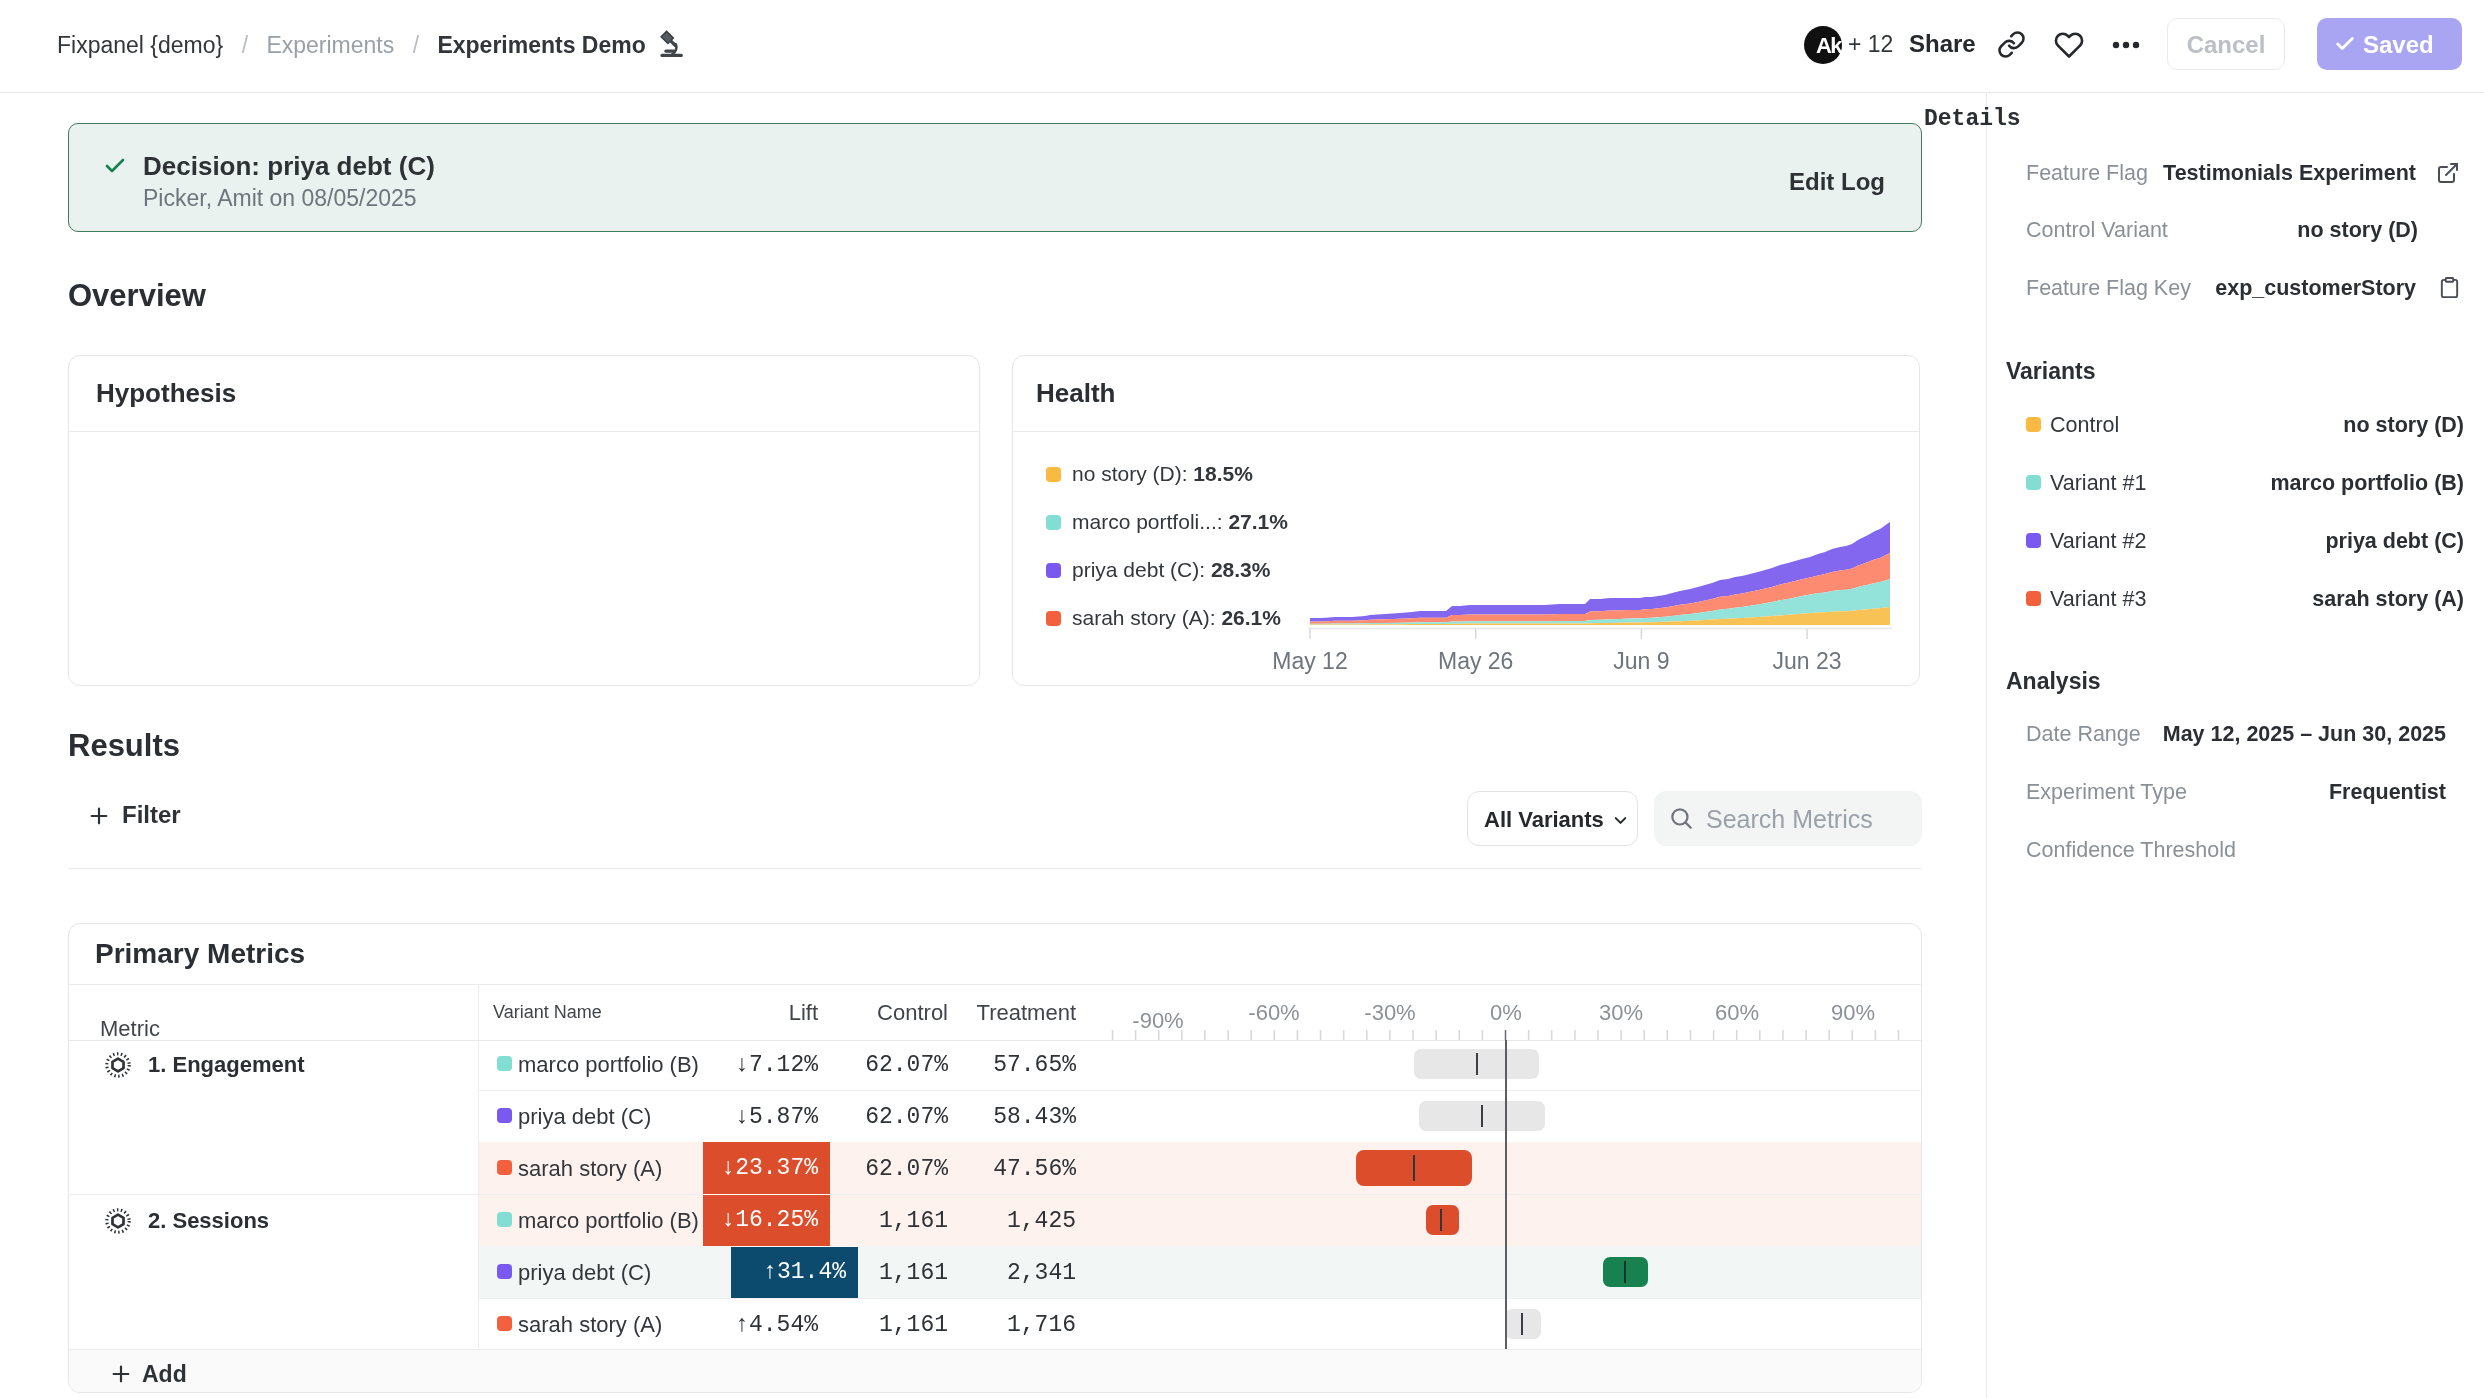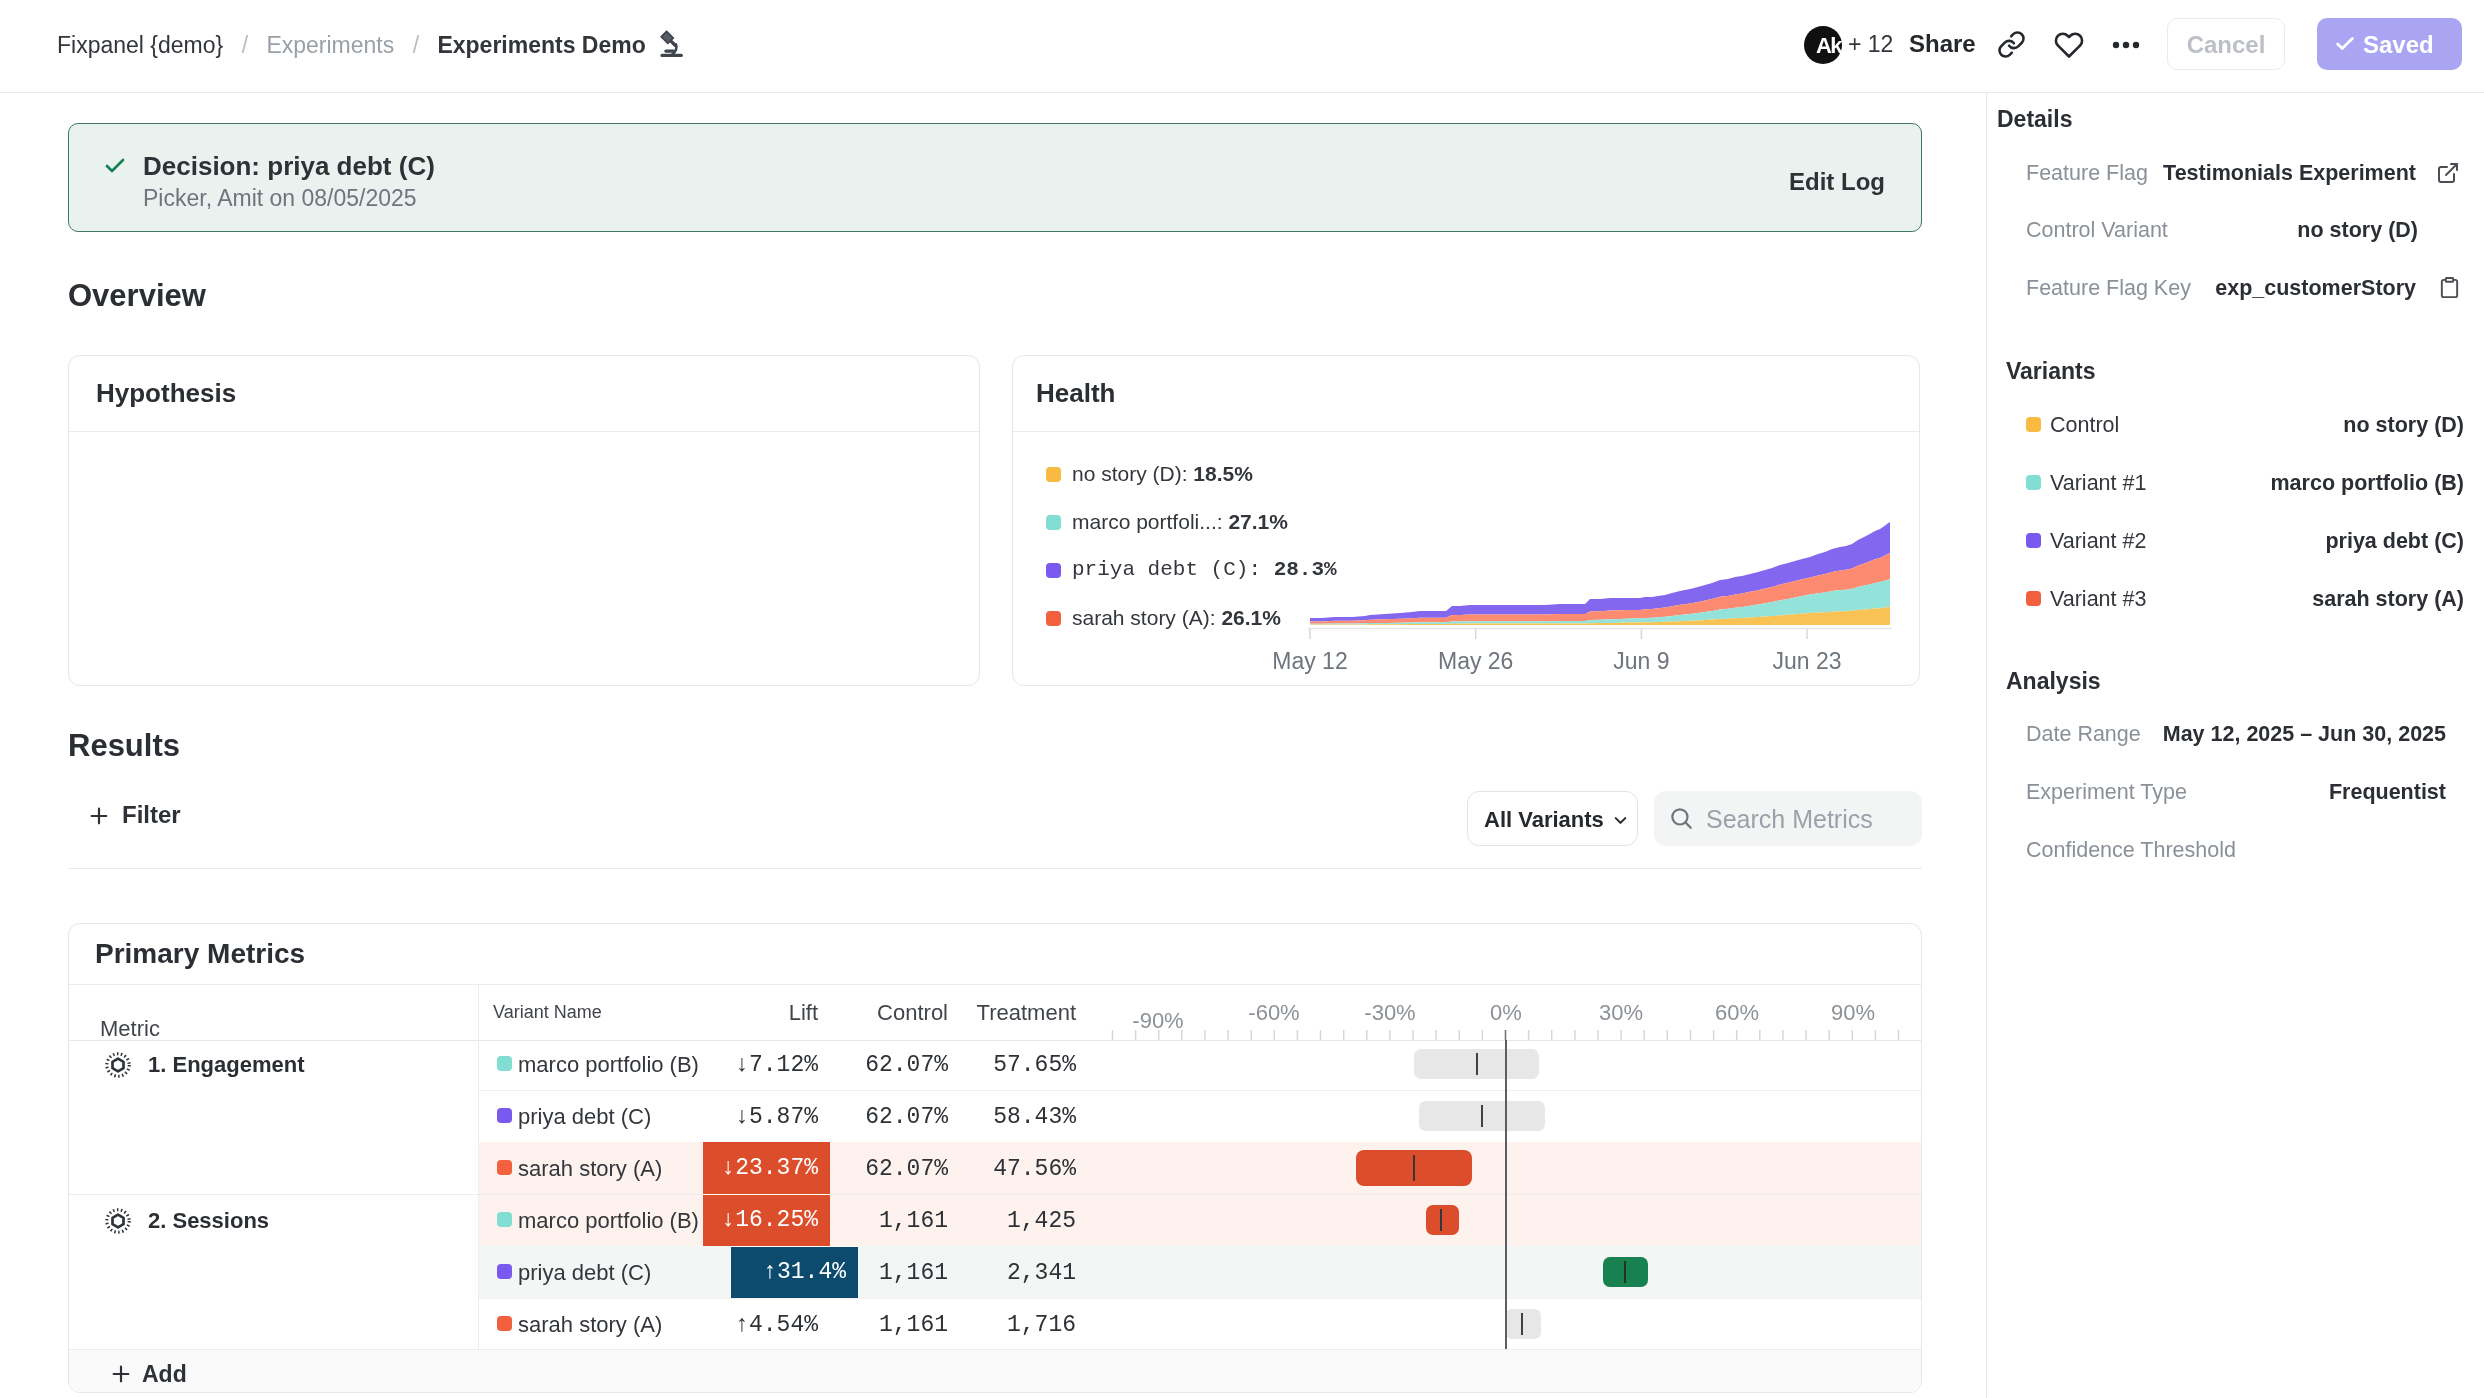--- a/index.html
+++ b/index.html
@@ -80,21 +80,21 @@
   <div class="hdiv" style="left:69px; top:431px; width:910px;"></div>
 
   <div class="card" style="left:1012px; top:355px; width:908px; height:331px;"></div>
   <div class="t b" style="left:1036px; top:378px; font-size:26px; line-height:30px; color:#2b2f34;">Health</div>
   <div class="hdiv" style="left:1013px; top:431px; width:906px;"></div>
   <div class="sq" style="left:1046px; top:467px; background:#f8ba41;"></div>
   <div class="t" style="left:1072px; top:461px; font-size:21px; line-height:26px; color:#33373c;">no story (D): <span class="b">18.5%</span></div>
   <div class="sq" style="left:1046px; top:515px; background:#82ded2;"></div>
   <div class="t" style="left:1072px; top:509px; font-size:21px; line-height:26px; color:#33373c;">marco portfoli...: <span class="b">27.1%</span></div>
   <div class="sq" style="left:1046px; top:563px; background:#7a59f1;"></div>
-  <div class="t" style="left:1072px; top:557px; font-size:21px; line-height:26px; color:#33373c;font-family:Liberation Mono, monospace;">priya debt (C): <span class="b">28.3%</span></div>
+  <div class="t" style="left:1072px; top:557px; font-size:21px; line-height:26px; color:#33373c;">priya debt (C): <span class="b">28.3%</span></div>
   <div class="sq" style="left:1046px; top:611px; background:#f2603e;"></div>
   <div class="t" style="left:1072px; top:605px; font-size:21px; line-height:26px; color:#33373c;">sarah story (A): <span class="b">26.1%</span></div>
   <svg style="position:absolute; left:1270px; top:500px;" width="640" height="175" viewBox="0 0 640 175">
   <polygon points="40.0,118.0 52.0,118.0 65.0,117.0 82.0,117.0 95.0,116.0 100.0,115.0 115.0,114.0 130.0,113.0 142.0,112.0 150.0,111.0 162.0,111.0 170.0,111.0 176.0,111.0 182.0,106.0 190.0,106.0 200.0,105.0 215.0,105.0 230.0,105.0 240.0,105.0 250.0,105.0 262.0,105.0 275.0,105.0 290.0,104.0 305.0,104.0 315.0,104.0 320.0,99.0 330.0,99.0 340.0,98.0 350.0,98.0 360.0,98.0 370.0,98.0 375.0,97.0 382.0,97.0 388.0,96.0 395.0,95.0 402.0,93.0 410.0,91.0 420.0,89.0 428.0,87.0 435.0,85.0 442.0,83.0 450.0,80.0 458.0,79.0 465.0,77.0 472.0,76.0 480.0,74.0 488.0,72.0 495.0,70.0 502.0,68.0 510.0,65.0 518.0,63.0 525.0,61.0 532.0,59.0 540.0,57.0 548.0,54.0 555.0,52.0 562.0,49.0 570.0,47.0 576.0,46.0 582.0,44.0 588.0,40.0 592.0,38.0 598.0,35.0 605.0,31.0 610.0,29.0 613.0,27.0 617.0,24.0 620.0,22.0 620.0,53.0 617.0,54.4 613.0,56.5 610.0,57.9 605.0,59.3 598.0,62.1 592.0,64.2 588.0,65.6 582.0,68.4 576.0,69.8 570.0,70.5 562.0,71.9 555.0,74.0 548.0,75.4 540.0,77.5 532.0,79.3 525.0,81.0 518.0,82.8 510.0,84.5 502.0,86.9 495.0,88.6 488.0,90.2 480.0,91.8 472.0,93.5 465.0,94.4 458.0,95.9 450.0,96.8 442.0,99.0 435.0,100.5 428.0,101.9 420.0,103.4 410.0,104.8 402.0,106.2 395.0,107.6 388.0,108.3 382.0,109.0 375.0,109.2 370.0,109.9 360.0,110.1 350.0,110.3 340.0,110.5 330.0,111.3 320.0,111.5 315.0,114.1 305.0,114.1 290.0,114.1 275.0,114.6 262.0,114.6 250.0,114.6 240.0,114.6 230.0,114.6 215.0,114.6 200.0,114.6 190.0,115.1 182.0,115.1 176.0,117.7 170.0,117.7 162.0,117.7 150.0,117.7 142.0,118.2 130.0,118.8 115.0,119.3 100.0,119.8 95.0,120.3 82.0,120.8 65.0,120.8 52.0,121.4 40.0,121.4" fill="#8467ef"></polygon>
   <polygon points="40.0,121.4 52.0,121.4 65.0,120.8 82.0,120.8 95.0,120.3 100.0,119.8 115.0,119.3 130.0,118.8 142.0,118.2 150.0,117.7 162.0,117.7 170.0,117.7 176.0,117.7 182.0,115.1 190.0,115.1 200.0,114.6 215.0,114.6 230.0,114.6 240.0,114.6 250.0,114.6 262.0,114.6 275.0,114.6 290.0,114.1 305.0,114.1 315.0,114.1 320.0,111.5 330.0,111.3 340.0,110.5 350.0,110.3 360.0,110.1 370.0,109.9 375.0,109.2 382.0,109.0 388.0,108.3 395.0,107.6 402.0,106.2 410.0,104.8 420.0,103.4 428.0,101.9 435.0,100.5 442.0,99.0 450.0,96.8 458.0,95.9 465.0,94.4 472.0,93.5 480.0,91.8 488.0,90.2 495.0,88.6 502.0,86.9 510.0,84.5 518.0,82.8 525.0,81.0 532.0,79.3 540.0,77.5 548.0,75.4 555.0,74.0 562.0,71.9 570.0,70.5 576.0,69.8 582.0,68.4 588.0,65.6 592.0,64.2 598.0,62.1 605.0,59.3 610.0,57.9 613.0,56.5 617.0,54.4 620.0,53.0 620.0,79.0 617.0,79.9 613.0,81.2 610.0,82.1 605.0,83.0 598.0,84.8 592.0,86.1 588.0,87.0 582.0,88.8 576.0,89.7 570.0,90.1 562.0,91.0 555.0,92.4 548.0,93.3 540.0,94.6 532.0,96.1 525.0,97.5 518.0,98.9 510.0,100.3 502.0,102.1 495.0,103.3 488.0,104.5 480.0,105.8 472.0,107.0 465.0,107.7 458.0,108.8 450.0,109.6 442.0,111.0 435.0,112.0 428.0,113.0 420.0,114.0 410.0,115.0 402.0,115.9 395.0,116.7 388.0,117.2 382.0,117.7 375.0,117.9 370.0,118.3 360.0,118.6 350.0,118.9 340.0,119.2 330.0,119.8 320.0,120.1 315.0,121.0 305.0,121.0 290.0,121.0 275.0,121.2 262.0,121.2 250.0,121.2 240.0,121.2 230.0,121.2 215.0,121.2 200.0,121.2 190.0,121.4 182.0,121.4 176.0,122.3 170.0,122.3 162.0,122.3 150.0,122.3 142.0,122.5 130.0,122.7 115.0,122.9 100.0,123.1 95.0,123.3 82.0,123.5 65.0,123.5 52.0,123.7 40.0,123.7" fill="#fc8b72"></polygon>
   <polygon points="40.0,123.7 52.0,123.7 65.0,123.5 82.0,123.5 95.0,123.3 100.0,123.1 115.0,122.9 130.0,122.7 142.0,122.5 150.0,122.3 162.0,122.3 170.0,122.3 176.0,122.3 182.0,121.4 190.0,121.4 200.0,121.2 215.0,121.2 230.0,121.2 240.0,121.2 250.0,121.2 262.0,121.2 275.0,121.2 290.0,121.0 305.0,121.0 315.0,121.0 320.0,120.1 330.0,119.8 340.0,119.2 350.0,118.9 360.0,118.6 370.0,118.3 375.0,117.9 382.0,117.7 388.0,117.2 395.0,116.7 402.0,115.9 410.0,115.0 420.0,114.0 428.0,113.0 435.0,112.0 442.0,111.0 450.0,109.6 458.0,108.8 465.0,107.7 472.0,107.0 480.0,105.8 488.0,104.5 495.0,103.3 502.0,102.1 510.0,100.3 518.0,98.9 525.0,97.5 532.0,96.1 540.0,94.6 548.0,93.3 555.0,92.4 562.0,91.0 570.0,90.1 576.0,89.7 582.0,88.8 588.0,87.0 592.0,86.1 598.0,84.8 605.0,83.0 610.0,82.1 613.0,81.2 617.0,79.9 620.0,79.0 620.0,107.0 617.0,107.3 613.0,107.8 610.0,108.2 605.0,108.5 598.0,109.2 592.0,109.8 588.0,110.1 582.0,110.8 576.0,111.2 570.0,111.3 562.0,111.7 555.0,112.2 548.0,112.6 540.0,113.1 532.0,113.7 525.0,114.3 518.0,114.8 510.0,115.4 502.0,116.1 495.0,116.6 488.0,117.0 480.0,117.5 472.0,118.0 465.0,118.3 458.0,118.8 450.0,119.1 442.0,119.6 435.0,120.0 428.0,120.4 420.0,120.8 410.0,121.2 402.0,121.5 395.0,121.8 388.0,122.0 382.0,122.2 375.0,122.3 370.0,122.5 360.0,122.6 350.0,122.7 340.0,122.9 330.0,123.1 320.0,123.2 315.0,123.5 305.0,123.5 290.0,123.5 275.0,123.6 262.0,123.6 250.0,123.6 240.0,123.6 230.0,123.6 215.0,123.6 200.0,123.6 190.0,123.7 182.0,123.7 176.0,124.0 170.0,124.0 162.0,124.0 150.0,124.0 142.0,124.1 130.0,124.2 115.0,124.2 100.0,124.3 95.0,124.4 82.0,124.4 65.0,124.4 52.0,124.5 40.0,124.5" fill="#93e3da"></polygon>
   <polygon points="40.0,124.5 52.0,124.5 65.0,124.4 82.0,124.4 95.0,124.4 100.0,124.3 115.0,124.2 130.0,124.2 142.0,124.1 150.0,124.0 162.0,124.0 170.0,124.0 176.0,124.0 182.0,123.7 190.0,123.7 200.0,123.6 215.0,123.6 230.0,123.6 240.0,123.6 250.0,123.6 262.0,123.6 275.0,123.6 290.0,123.5 305.0,123.5 315.0,123.5 320.0,123.2 330.0,123.1 340.0,122.9 350.0,122.7 360.0,122.6 370.0,122.5 375.0,122.3 382.0,122.2 388.0,122.0 395.0,121.8 402.0,121.5 410.0,121.2 420.0,120.8 428.0,120.4 435.0,120.0 442.0,119.6 450.0,119.1 458.0,118.8 465.0,118.3 472.0,118.0 480.0,117.5 488.0,117.0 495.0,116.6 502.0,116.1 510.0,115.4 518.0,114.8 525.0,114.3 532.0,113.7 540.0,113.1 548.0,112.6 555.0,112.2 562.0,111.7 570.0,111.3 576.0,111.2 582.0,110.8 588.0,110.1 592.0,109.8 598.0,109.2 605.0,108.5 610.0,108.2 613.0,107.8 617.0,107.3 620.0,107.0 620.0,125.0 617.0,125.0 613.0,125.0 610.0,125.0 605.0,125.0 598.0,125.0 592.0,125.0 588.0,125.0 582.0,125.0 576.0,125.0 570.0,125.0 562.0,125.0 555.0,125.0 548.0,125.0 540.0,125.0 532.0,125.0 525.0,125.0 518.0,125.0 510.0,125.0 502.0,125.0 495.0,125.0 488.0,125.0 480.0,125.0 472.0,125.0 465.0,125.0 458.0,125.0 450.0,125.0 442.0,125.0 435.0,125.0 428.0,125.0 420.0,125.0 410.0,125.0 402.0,125.0 395.0,125.0 388.0,125.0 382.0,125.0 375.0,125.0 370.0,125.0 360.0,125.0 350.0,125.0 340.0,125.0 330.0,125.0 320.0,125.0 315.0,125.0 305.0,125.0 290.0,125.0 275.0,125.0 262.0,125.0 250.0,125.0 240.0,125.0 230.0,125.0 215.0,125.0 200.0,125.0 190.0,125.0 182.0,125.0 176.0,125.0 170.0,125.0 162.0,125.0 150.0,125.0 142.0,125.0 130.0,125.0 115.0,125.0 100.0,125.0 95.0,125.0 82.0,125.0 65.0,125.0 52.0,125.0 40.0,125.0" fill="#f8c255"></polygon>
   <line x1="38" y1="128.5" x2="622" y2="128.5" stroke="#e6e6e6" stroke-width="1.5"></line>
   <line x1="40.0" y1="129" x2="40.0" y2="139" stroke="#d8d8d8" stroke-width="1.5"></line>
   <line x1="205.7" y1="129" x2="205.7" y2="139" stroke="#d8d8d8" stroke-width="1.5"></line>
@@ -251,21 +251,21 @@
   <div class="tick" style="left:1521px; top:1313px; height:22px; background:#3c4045;"></div>
 
   <div style="position:absolute; left:1505px; top:1040px; width:1.5px; height:309px; background:#5b5f64;"></div>
 
   <svg style="position:absolute; left:110px; top:1363px;" width="22" height="22" viewBox="0 0 24 24" fill="none" stroke="#2e3236" stroke-width="2.4" stroke-linecap="round">
     <path d="M12 4v16M4 12h16"></path>
   </svg>
   <div class="t b" style="left:142px; top:1361px; font-size:23px; line-height:27px; color:#2e3236;">Add</div>
 
   <div class="vdiv" style="left:1986px; top:93px; height:1305px; background:#e9e9eb;"></div>
-  <div class="t b" style="left:1997px; top:106px; font-size:23px; line-height:27px; color:#2b2f34;">Details</div>
+  <div class="t b" style="left:1924px; top:106px; font-size:23px; line-height:27px; color:#2b2f34;font-family:Liberation Mono, monospace;">Details</div>
   <div class="t" style="left:2026px; top:160px; font-size:21.5px; line-height:26px; color:#8a9097;">Feature Flag</div>
   <div class="t b" style="right:68px; top:160px; font-size:21.5px; line-height:26px; color:#2b2f34;">Testimonials Experiment</div>
   <svg style="position:absolute; left:2436px; top:161px;" width="24" height="24" viewBox="0 0 24 24" fill="none" stroke="#4a4e54" stroke-width="2" stroke-linecap="round" stroke-linejoin="round">
     <path d="M18 13v6a2 2 0 0 1-2 2H5a2 2 0 0 1-2-2V8a2 2 0 0 1 2-2h6"></path>
     <polyline points="15 3 21 3 21 9"></polyline>
     <line x1="10" y1="14" x2="21" y2="3"></line>
   </svg>
   <div class="t" style="left:2026px; top:217px; font-size:21.5px; line-height:26px; color:#8a9097;">Control Variant</div>
   <div class="t b" style="right:66px; top:217px; font-size:21.5px; line-height:26px; color:#2b2f34;">no story (D)</div>
   <div class="t" style="left:2026px; top:275px; font-size:21.5px; line-height:26px; color:#8a9097;">Feature Flag Key</div>

